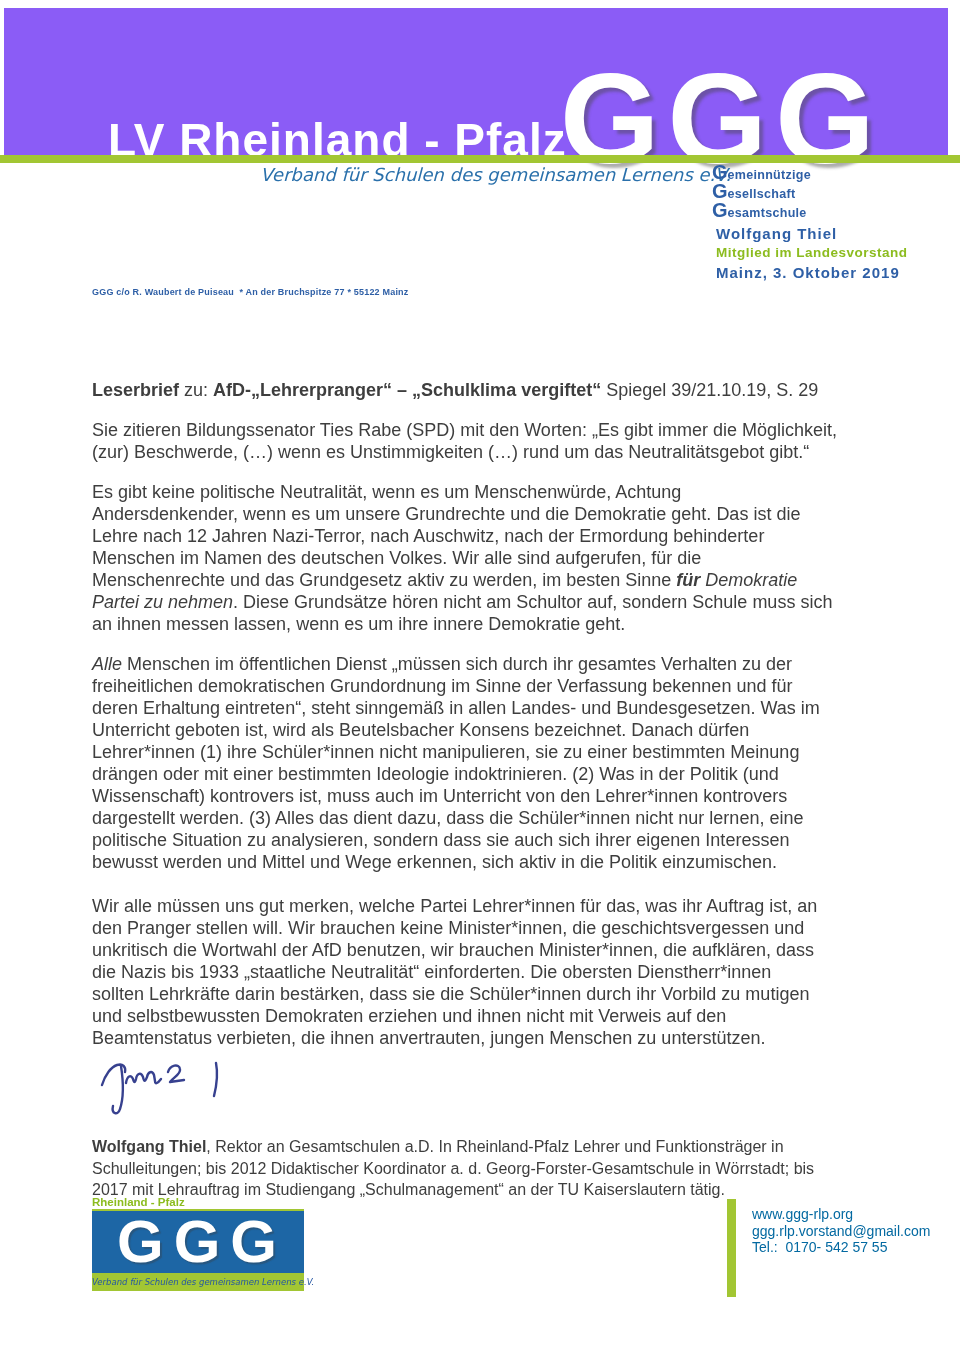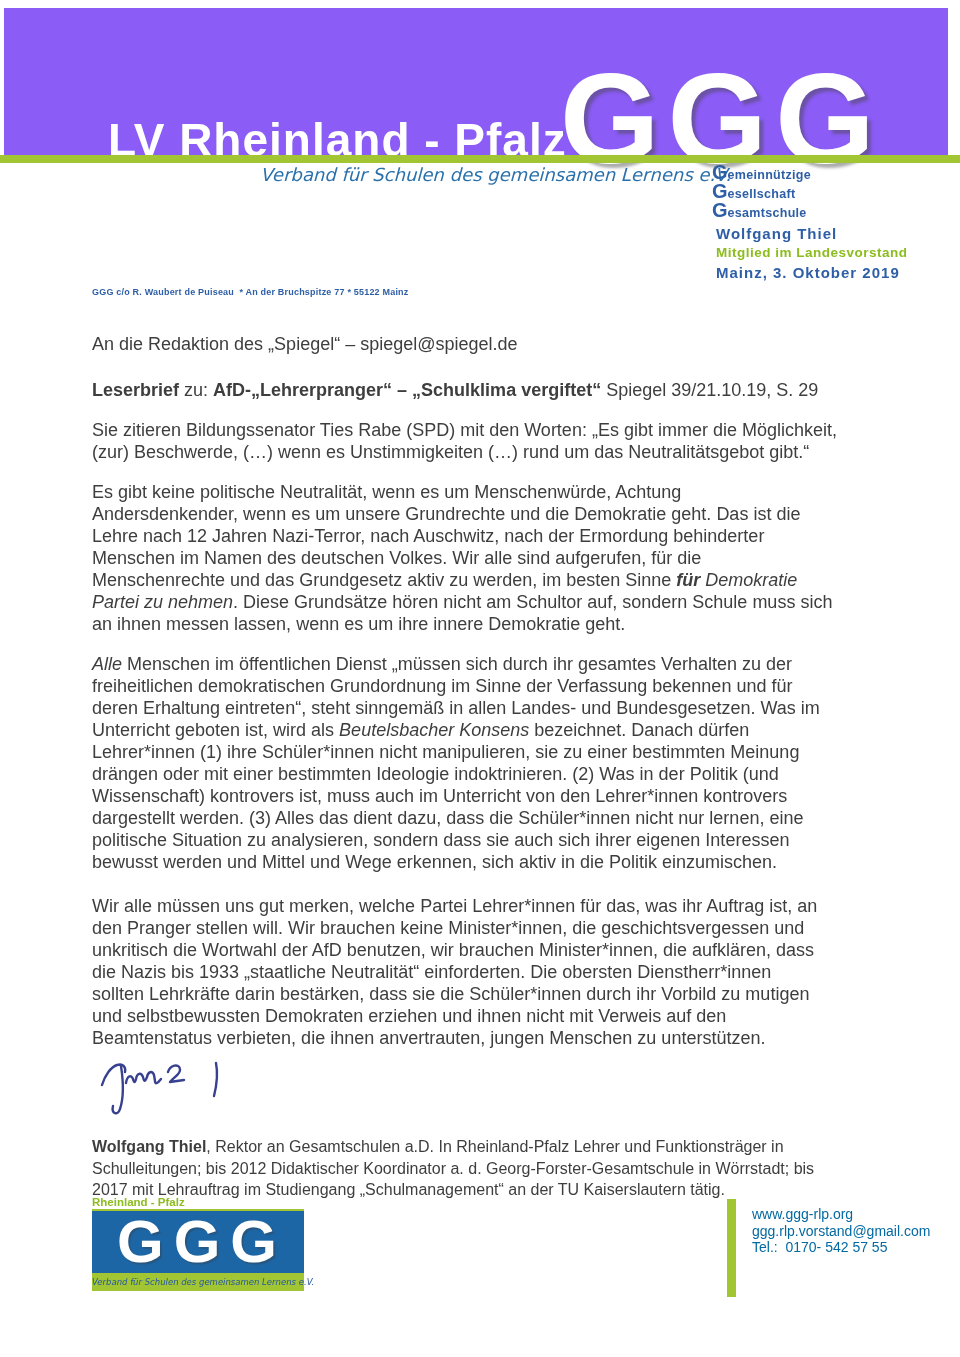--- a/index.html
+++ b/index.html
@@ -103,35 +103,34 @@
     <div class="orgline">
       <span class="org-initial">G</span><span class="org-rest">esamtschule</span>
     </div>
   </div>
 
   <div class="author-name">Wolfgang Thiel</div>
   <div class="member-role">Mitglied im Landesvorstand</div>
   <div class="date-line">Mainz, 3. Oktober 2019</div>
   <div class="sender-line">GGG c/o R. Waubert de Puiseau  * An der Bruchspitze 77 * 55122 Mainz</div>
 
-  <div class="para p-recipient">An die Redaktion des „Spiegel“ – spiegel@spiegel.de</div>
   <div class="para p-subject"><span style="font-weight: 700;">Leserbrief</span><span> zu: </span><span style="font-weight: 700;">AfD-„Lehrerpranger“ – „Schulklima vergiftet“</span><span> Spiegel 39/21.10.19, S. 29</span></div>
   <div class="para p-quote"><span>Sie zitieren Bildungssenator Ties Rabe (SPD) mit den Worten: „Es gibt immer die Möglichkeit,
 (zur) Beschwerde, (…) wenn es Unstimmigkeiten (…) rund um das Neutralitätsgebot gibt.“</span></div>
   <div class="para p-neutrality"><span>Es gibt keine politische Neutralität, wenn es um Menschenwürde, Achtung
 Andersdenkender, wenn es um unsere Grundrechte und die Demokratie geht. Das ist die
 Lehre nach 12 Jahren Nazi-Terror, nach Auschwitz, nach der Ermordung behinderter
 Menschen im Namen des deutschen Volkes. Wir alle sind aufgerufen, für die
 Menschenrechte und das Grundgesetz aktiv zu werden, im besten Sinne </span><span style="font-weight: 700; font-style: italic;">für</span><span style="font-style: italic;"> Demokratie
 Partei zu nehmen</span><span>. Diese Grundsätze hören nicht am Schultor auf, sondern Schule muss sich
 an ihnen messen lassen, wenn es um ihre innere Demokratie geht.</span></div>
   <div class="para p-beutelsbach"><span style="font-style: italic;">Alle</span><span> Menschen im öffentlichen Dienst „müssen sich durch ihr gesamtes Verhalten zu der
 freiheitlichen demokratischen Grundordnung im Sinne der Verfassung bekennen und für
 deren Erhaltung eintreten“, steht sinngemäß in allen Landes- und Bundesgesetzen. Was im
-Unterricht geboten ist, wird als </span><span style="font-style: italic;">Beutelsbacher Konsens</span><span> bezeichnet. Danach dürfen
+Unterricht geboten ist, wird als </span><span style="">Beutelsbacher Konsens</span><span> bezeichnet. Danach dürfen
 Lehrer*innen (1) ihre Schüler*innen nicht manipulieren, sie zu einer bestimmten Meinung
 drängen oder mit einer bestimmten Ideologie indoktrinieren. (2) Was in der Politik (und
 Wissenschaft) kontrovers ist, muss auch im Unterricht von den Lehrer*innen kontrovers
 dargestellt werden. (3) Alles das dient dazu, dass die Schüler*innen nicht nur lernen, eine
 politische Situation zu analysieren, sondern dass sie auch sich ihrer eigenen Interessen
 bewusst werden und Mittel und Wege erkennen, sich aktiv in die Politik einzumischen.</span></div>
   <div class="para p-appeal"><span>Wir alle müssen uns gut merken, welche Partei Lehrer*innen für das, was ihr Auftrag ist, an
 den Pranger stellen will. Wir brauchen keine Minister*innen, die geschichtsvergessen und
 unkritisch die Wortwahl der AfD benutzen, wir brauchen Minister*innen, die aufklären, dass
 die Nazis bis 1933 „staatliche Neutralität“ einforderten. Die obersten Dienstherr*innen

